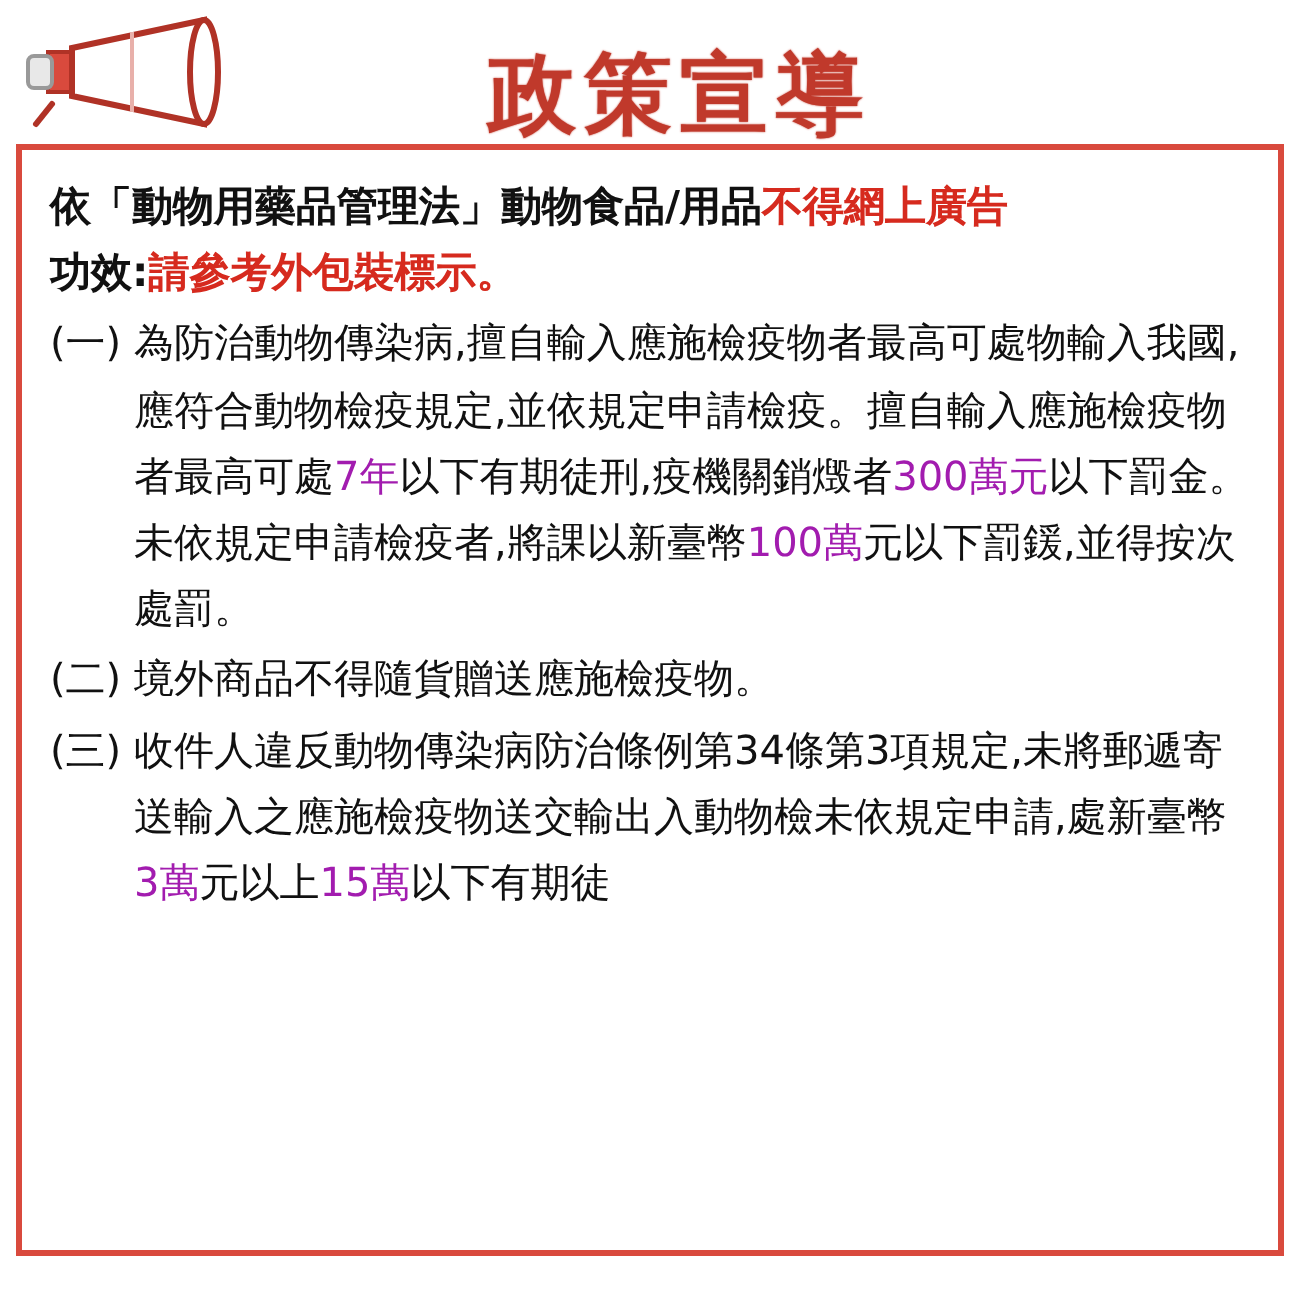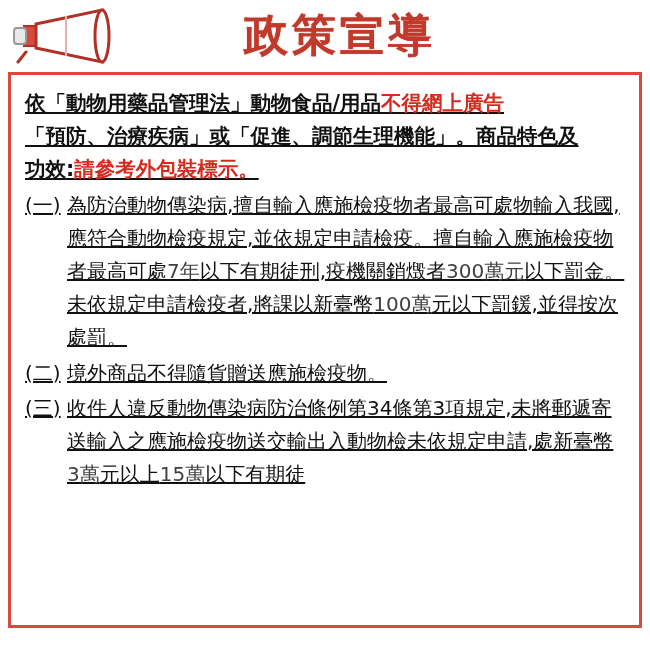--- a/index.html
+++ b/index.html
@@ -20,21 +20,21 @@
     box-sizing: border-box;
     background: #ffffff;
     overflow: hidden;
   }
 
   
   .header {
     position: relative;
     height: 70px;
     display: flex;
-    align-items: center;
+    align-items: flex-end;
     justify-content: center;
   }
   .megaphone {
     position: absolute;
     left: 6px;
     top: 6px;
     width: 110px;
     height: 58px;
   }
   .title {
@@ -85,21 +85,20 @@
 
   .content {
     position: relative;
     z-index: 2;
     padding: 12px 14px 0 14px;
     font-family: "DejaVu Sans", "Liberation Sans", sans-serif;
     color: #111111;
     font-size: 20.5px;
     line-height: 1.62;
     font-weight: bold;
-    text-decoration: underline;
   }
 
   .lead {
     text-align: left;
     margin-bottom: 2px;
   }
   .lead .red {
     color: #d62a1e;
   }
   .lead-line {
@@ -121,21 +120,21 @@
     flex: 0 0 auto;
     width: 42px;
     text-align: left;
     font-weight: normal;
   }
   .clause .text {
     flex: 1 1 auto;
     text-align: left;
   }
   .clause .text .red {
-    color: #404040;
+    color: #a21caf;
   }
 </style>
 </head>
 <body>
 
 <div class="poster">
 
   <div class="header">
     <span class="megaphone">
       <svg width="110" height="58" viewBox="0 0 110 58" xmlns="http://www.w3.org/2000/svg">
@@ -156,21 +155,20 @@
 
     <div class="watermark">
     </div>
 
     <div class="content">
 
       <div class="lead">
         <div class="lead-line">
           <span>依「動物用藥品管理法」動物食品/用品</span><span class="red">不得網上廣告</span>
         </div>
-        <div class="lead-line">「預防、治療疾病」或「促進、調節生理機能」。商品特色及</div>
         <div class="lead-line center">
           <span>功效:</span><span class="red">請參考外包裝標示。</span>
         </div>
       </div>
 
       <div class="clause">
         <div class="marker">(一)</div>
         <div class="text">
           <span>為防治動物傳染病,擅自輸入應施檢疫物者最高可處</span><span>物輸入我國,應符合動物檢疫規定,並依規定申請檢</span><span>疫。擅自輸入應施檢疫物者最高可處</span><span class="red">7年</span><span>以下有期徒</span><span>刑,疫機關銷燬者</span><span class="red">300萬元</span><span>以下罰金。未依規定申請</span><span>檢疫者,將課以新臺幣</span><span class="red">100萬</span><span>元以下罰鍰,並得按次</span><span>處罰。</span>
         </div>

